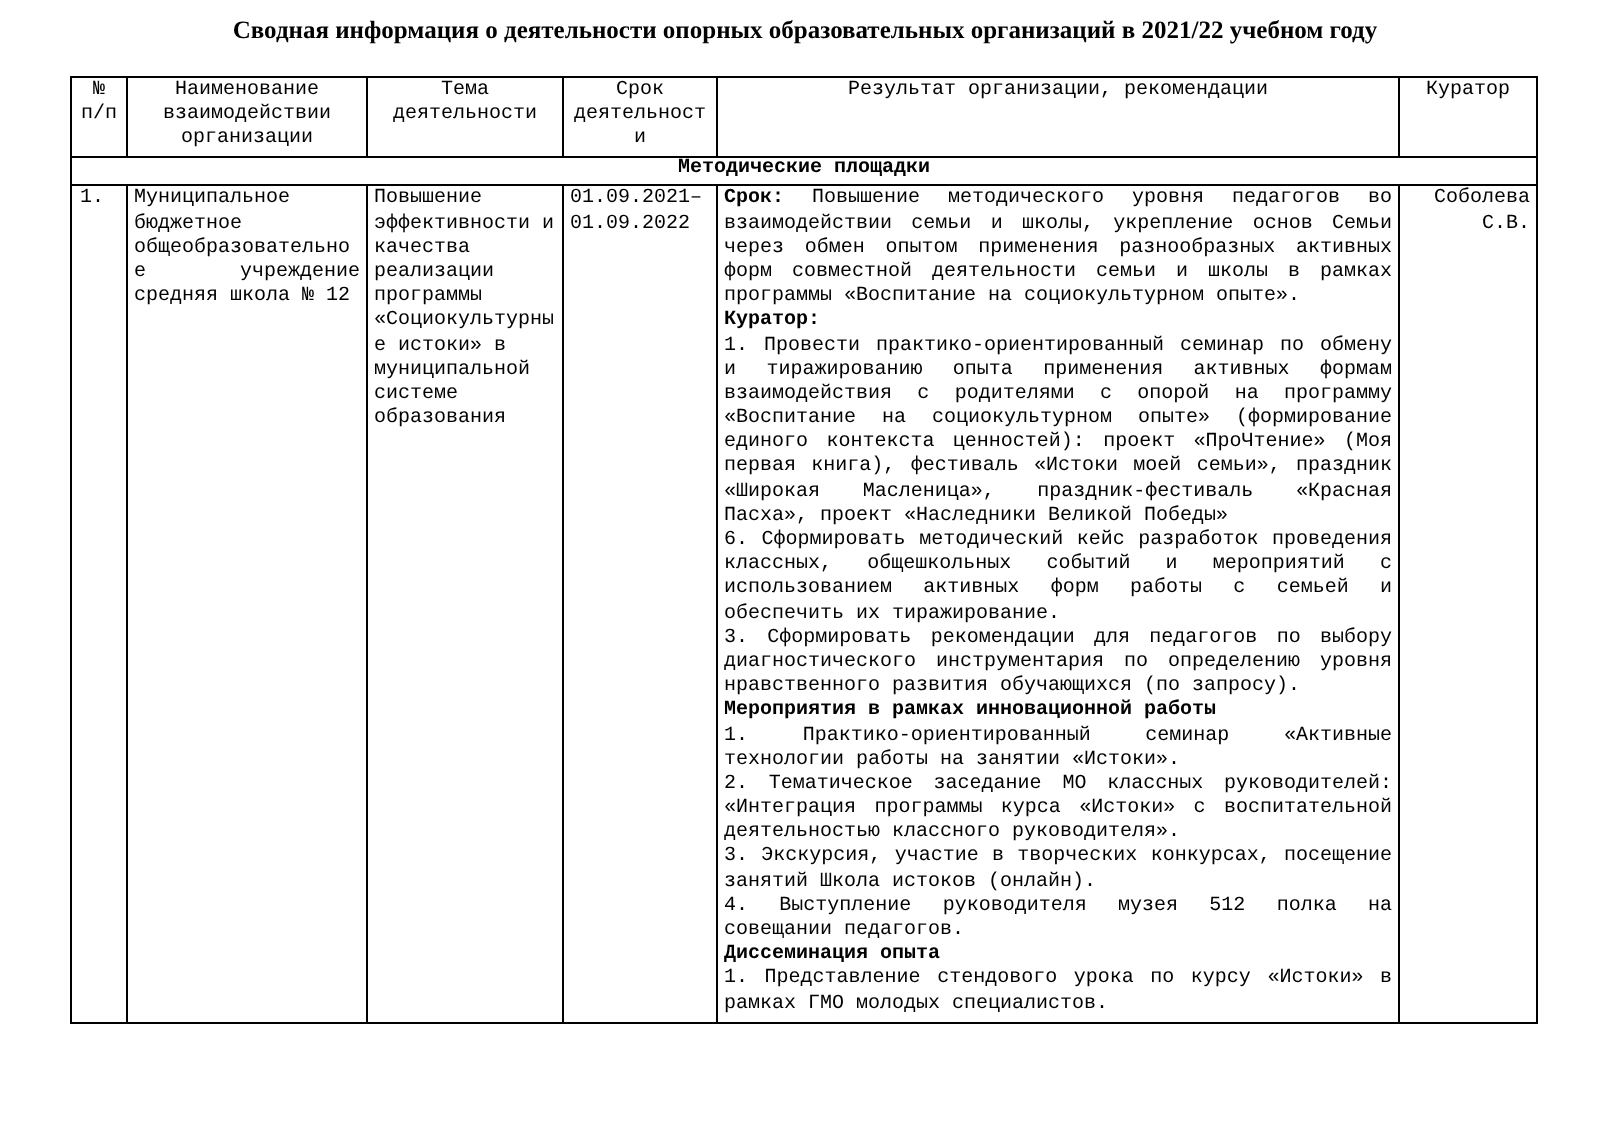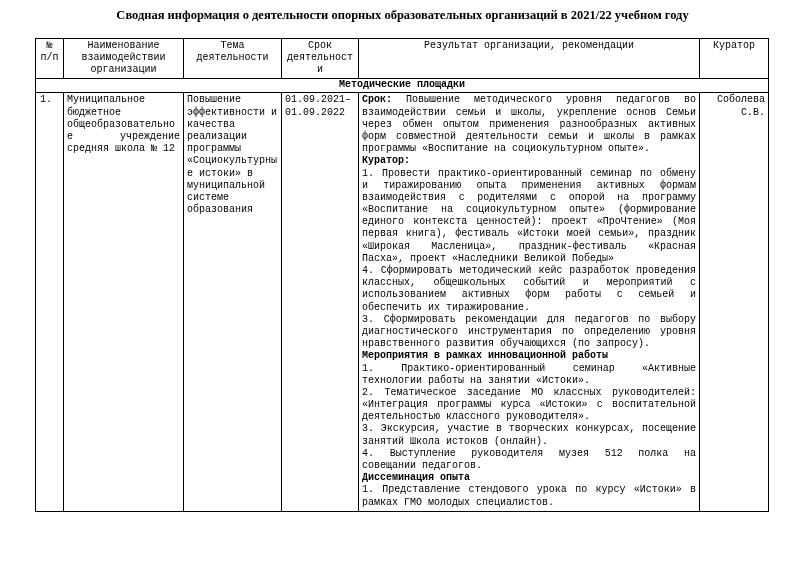--- a/index.html
+++ b/index.html
@@ -89,21 +89,21 @@
       <tr>
         <td class="cell-num">1.</td>
         <td class="cell-org">Муниципальное бюджетное общеобразовательное учреждение средняя школа № 12</td>
         <td class="cell-theme">Повышение эффективности и качества реализации программы «Социокультурные истоки» в муниципальной системе образования</td>
         <td class="cell-term">01.09.2021–
 01.09.2022</td>
         <td class="cell-result">
             <div class="result-para"><b>Срок:</b> Повышение методического уровня педагогов во взаимодействии семьи и школы, укрепление основ Семьи через обмен опытом применения разнообразных активных форм совместной деятельности семьи и школы в рамках программы «Воспитание на социокультурном опыте».</div>
             <div class="result-para"><b>Куратор:</b></div>
             <div class="result-para">1. Провести практико-ориентированный семинар по обмену и тиражированию опыта применения активных формам взаимодействия с родителями с опорой на программу «Воспитание на социокультурном опыте» (формирование единого контекста ценностей): проект «ПроЧтение» (Моя первая книга), фестиваль «Истоки моей семьи», праздник «Широкая Масленица», праздник-фестиваль «Красная Пасха», проект «Наследники Великой Победы»</div>
-            <div class="result-para">4. Сформировать методический кейс разработок проведения классных, общешкольных событий и мероприятий с использованием активных форм работы с семьей и обеспечить их тиражирование.</div>
+            <div class="result-para">6. Сформировать методический кейс разработок проведения классных, общешкольных событий и мероприятий с использованием активных форм работы с семьей и обеспечить их тиражирование.</div>
             <div class="result-para">3. Сформировать рекомендации для педагогов по выбору диагностического инструментария по определению уровня нравственного развития обучающихся (по запросу).</div>
             <div class="result-para"><b>Мероприятия в рамках инновационной работы</b></div>
             <div class="result-para">1. Практико-ориентированный семинар «Активные технологии работы на занятии «Истоки».</div>
             <div class="result-para">2. Тематическое заседание МО классных руководителей: «Интеграция программы курса «Истоки» с воспитательной деятельностью классного руководителя».</div>
             <div class="result-para">3. Экскурсия, участие в творческих конкурсах, посещение занятий Школа истоков (онлайн).</div>
             <div class="result-para">4. Выступление руководителя музея 512 полка на совещании педагогов.</div>
             <div class="result-para"><b>Диссеминация опыта</b></div>
             <div class="result-para">1. Представление стендового урока по курсу «Истоки» в рамках ГМО молодых специалистов.</div>
           </td>
         <td class="cell-curator">Соболева С.В.</td>

